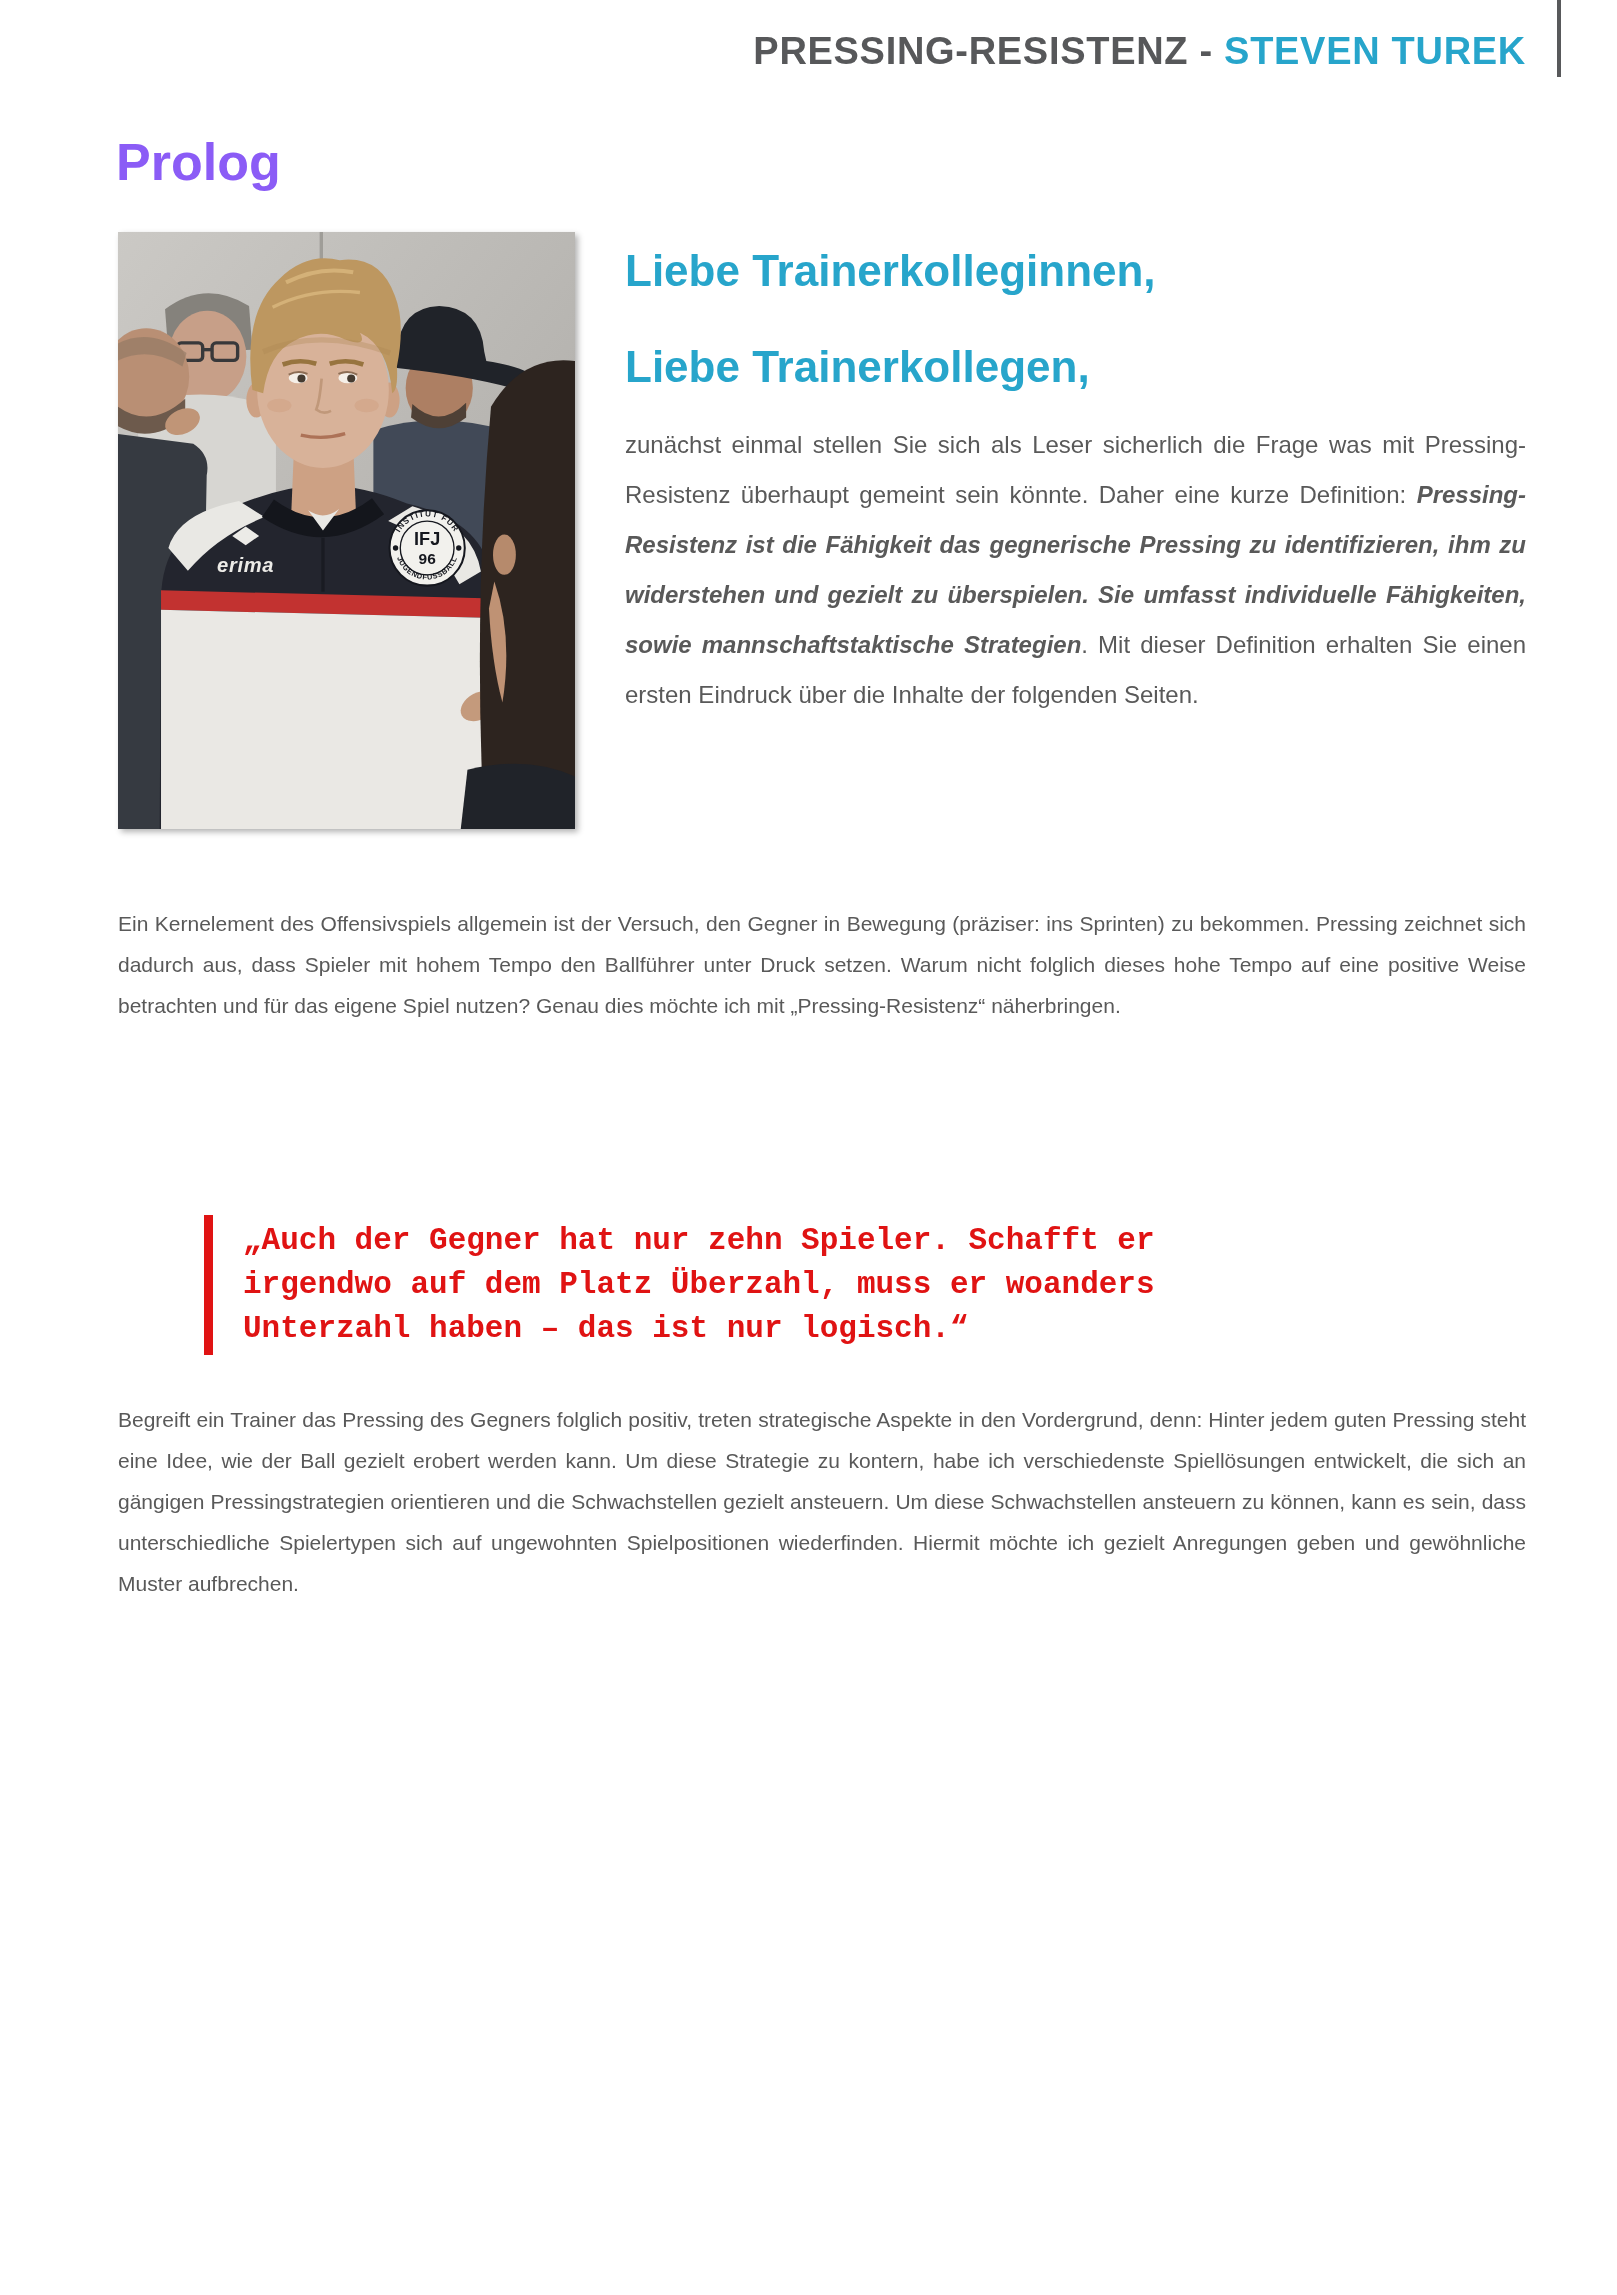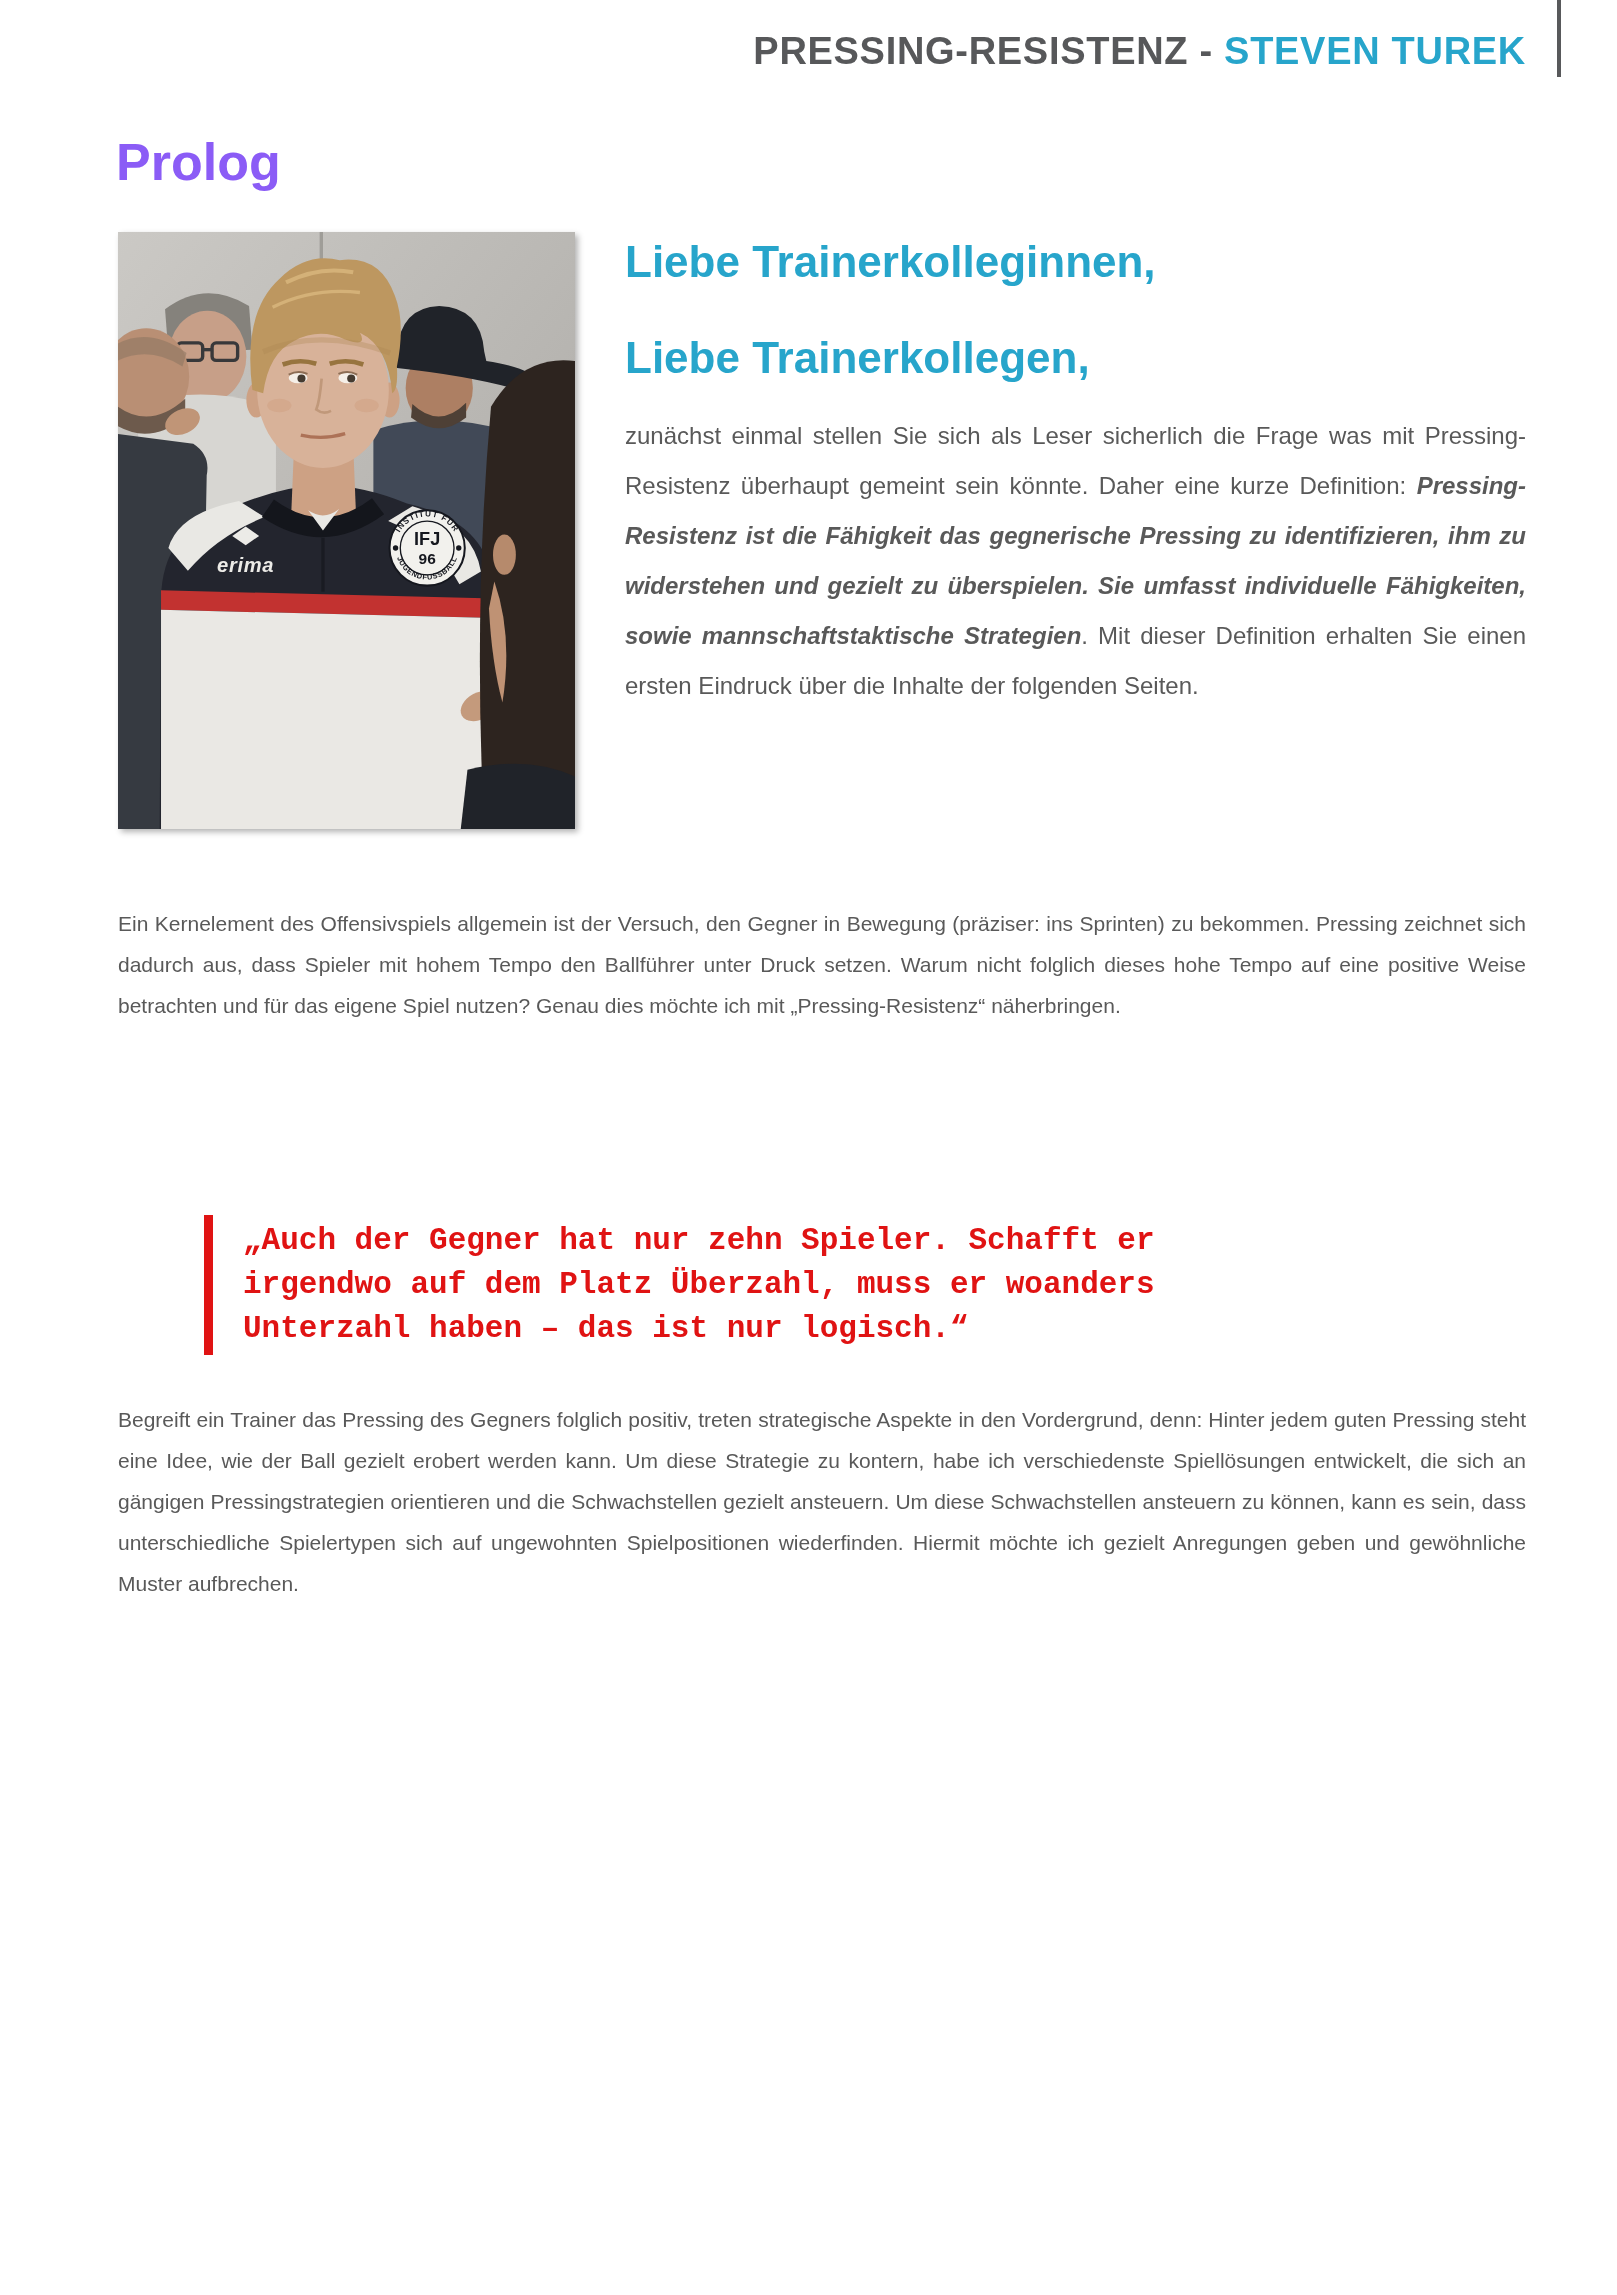--- a/index.html
+++ b/index.html
@@ -16,21 +16,21 @@
   .section-title{position:absolute;left:116px;top:132px;font-size:52px;font-weight:bold;color:#8b5cf6;}
   .signature{position:absolute;left:116px;top:2056px;font-size:51px;font-weight:bold;color:#4d4d4d;}
 
   
   .photo{position:absolute;left:118px;top:232px;width:457px;height:597px;
          box-shadow:2.7px 3.4px 6px rgba(0,0,0,.30);background:#b5b3af;}
   .photo svg{display:block;width:100%;height:100%;}
 
   
   .right-col{position:absolute;left:625px;top:237px;width:901px;}
-  .greeting{font-size:44px;font-weight:bold;color:#27a5cb;line-height:50px;}
+  .greeting{font-size:44px;font-weight:bold;color:#27a5cb;line-height:50px;margin-top:9px;}
   .greeting.second{margin-top:46px;}
   .intro{margin-top:28px;font-size:24px;line-height:50px;color:#595959;text-align:justify;
          hyphens:manual;}
   .intro .em{font-weight:bold;font-style:italic;}
 
   
   .para{position:absolute;left:118px;width:1408px;font-size:21px;line-height:41px;
         color:#595959;text-align:justify;hyphens:manual;}
   #para-core{top:903px;}
   #para-strategy{top:1399px;}

